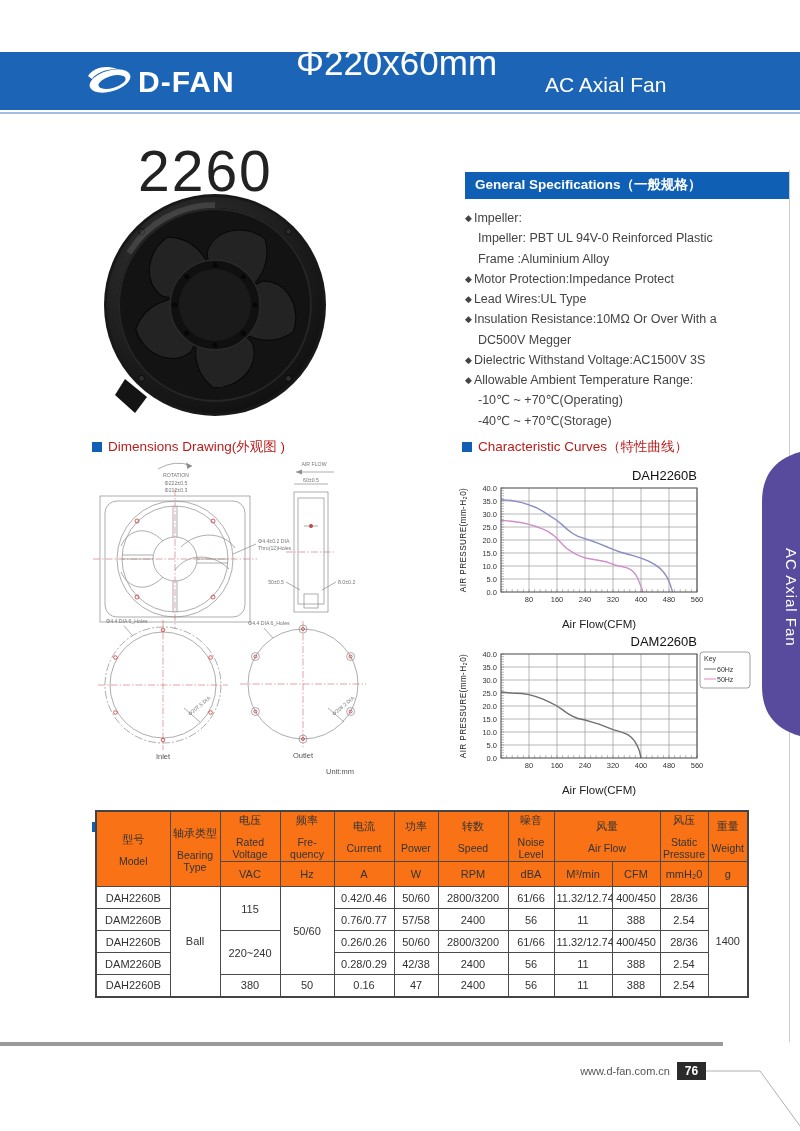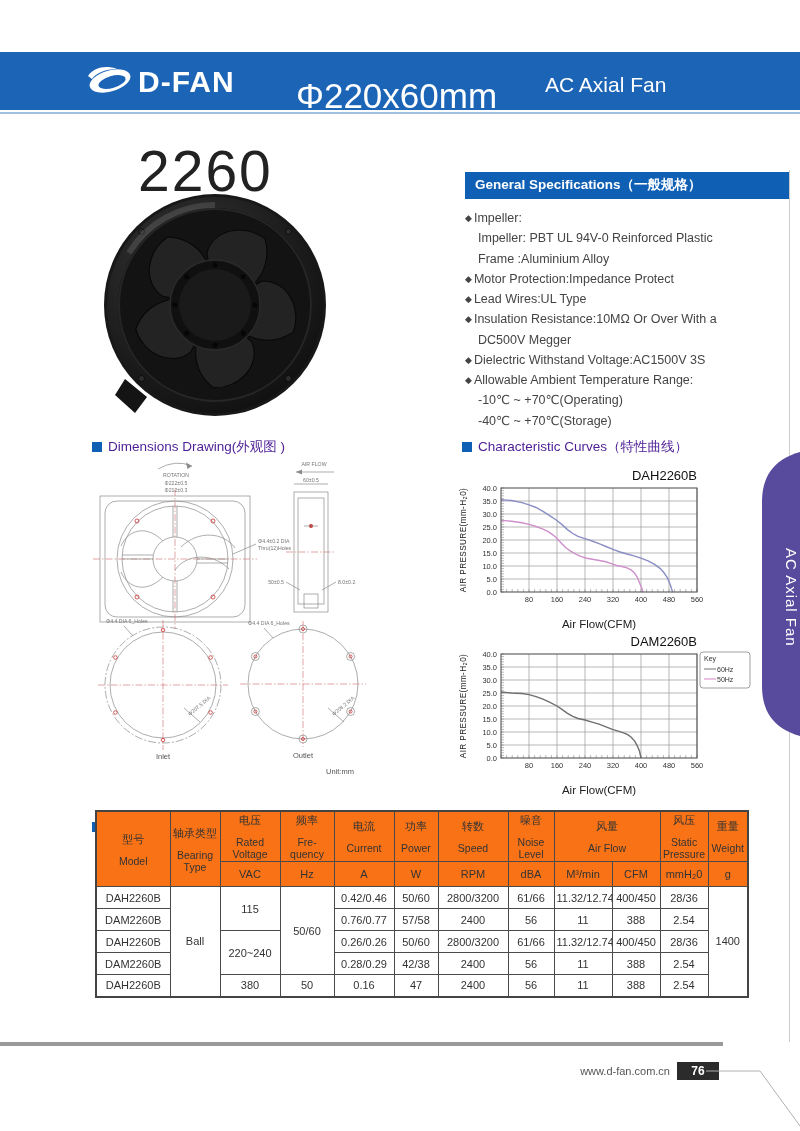--- a/index.html
+++ b/index.html
@@ -3,34 +3,34 @@
 <meta charset="utf-8">
 <style>
   html,body{margin:0;padding:0;background:#e8e8e8;}
   .page{position:relative;width:800px;height:1131px;background:#fff;margin:0 auto;
         font-family:"Liberation Sans","DejaVu Sans",sans-serif;overflow:hidden;color:#333;}
   
   .topbar{position:absolute;left:0;top:52px;width:800px;height:58px;background:#1b64b6;}
   .topbar-underline{position:absolute;left:0;top:112px;width:800px;height:2px;background:#9fc0e0;}
   .logo{position:absolute;left:86px;top:64px;display:flex;align-items:center;}
   .logo-text{color:#fff;font-size:30px;font-weight:bold;letter-spacing:1px;margin-left:4px;}
-  .hdr-title{position:absolute;left:296px;top:76px;color:#fff;font-size:35px;font-weight:normal;}
+  .hdr-title{position:absolute;left:296px;top:43px;color:#fff;font-size:35px;font-weight:normal;}
   .hdr-sub{position:absolute;left:545px;top:73px;color:#fff;font-size:21px;}
   
   .model-big{position:absolute;left:138px;top:138px;font-size:57px;color:#222;letter-spacing:2px;}
   .fan-photo{position:absolute;left:95px;top:183px;}
   
   .gs-panel{position:absolute;left:465px;top:172px;width:324px;}
   .gs-header{background:#0f5fb4;color:#fff;font-size:13.5px;font-weight:bold;padding:4px 10px 5px;}
   .gs-list{margin-top:9px;font-size:12.5px;color:#444;line-height:1.62;}
   .gs-list .b::before{content:"◆";font-size:9px;margin-right:2px;vertical-align:1px;color:#444;}
   .gs-list .c{padding-left:13px;}
   .vline{position:absolute;left:789px;top:170px;width:1px;height:872px;background:#cccccc;}
   
-  .sec{position:absolute;font-size:13.5px;color:#4c1d95;}
+  .sec{position:absolute;font-size:13.5px;color:#b91c1c;}
   .sq{display:inline-block;width:10px;height:10px;background:#0f5fb4;margin-right:6px;vertical-align:-1px;}
   
   .chart{position:absolute;width:300px;height:164px;}
   .grid{stroke:#999;stroke-width:.7;}
   .minor{stroke:#777;stroke-width:.5;}
   .frame{fill:none;stroke:#555;stroke-width:1.1;}
   .tick{font-size:7.5px;fill:#333;}
   .ctitle{font-size:13px;fill:#111;}
   .ylab{font-size:8.2px;fill:#222;letter-spacing:.4px;}
   .xlab{font-size:11.5px;fill:#222;}
@@ -50,21 +50,21 @@
             font-weight:normal;font-size:11px;color:#333;overflow:hidden;}
   .spec-tbl thead th{background:#f97316;}
   .spec-tbl .h1 th{height:46px;}
   .spec-tbl .h2 th{height:22px;}
   .spec-tbl tbody tr{height:22px;}
   .spec-tbl .zh{font-size:11px;}
   .spec-tbl .en{font-size:10.5px;margin-top:8px;}
   
   .foot-bar{position:absolute;left:0;top:1042px;width:723px;height:4px;background:#9a9a9a;}
   .foot-url{position:absolute;left:540px;top:1065px;width:130px;text-align:right;font-size:11px;color:#555;}
-  .foot-page{position:absolute;left:677px;top:1062px;width:42px;height:18px;background:#2b2b2b;
+  .foot-page{position:absolute;left:677px;top:1062px;width:29px;height:18px;background:#2b2b2b;
              color:#fff;font-size:12px;font-weight:bold;text-align:center;line-height:18px;}
   .foot-diag{position:absolute;left:700px;top:1060px;}
   
   .side-tab{position:absolute;left:748px;top:450px;}
   .tab-label{font-size:15px;fill:#fff;letter-spacing:1px;}
 </style>
 </head>
 <body>
 
 <div class="page">

